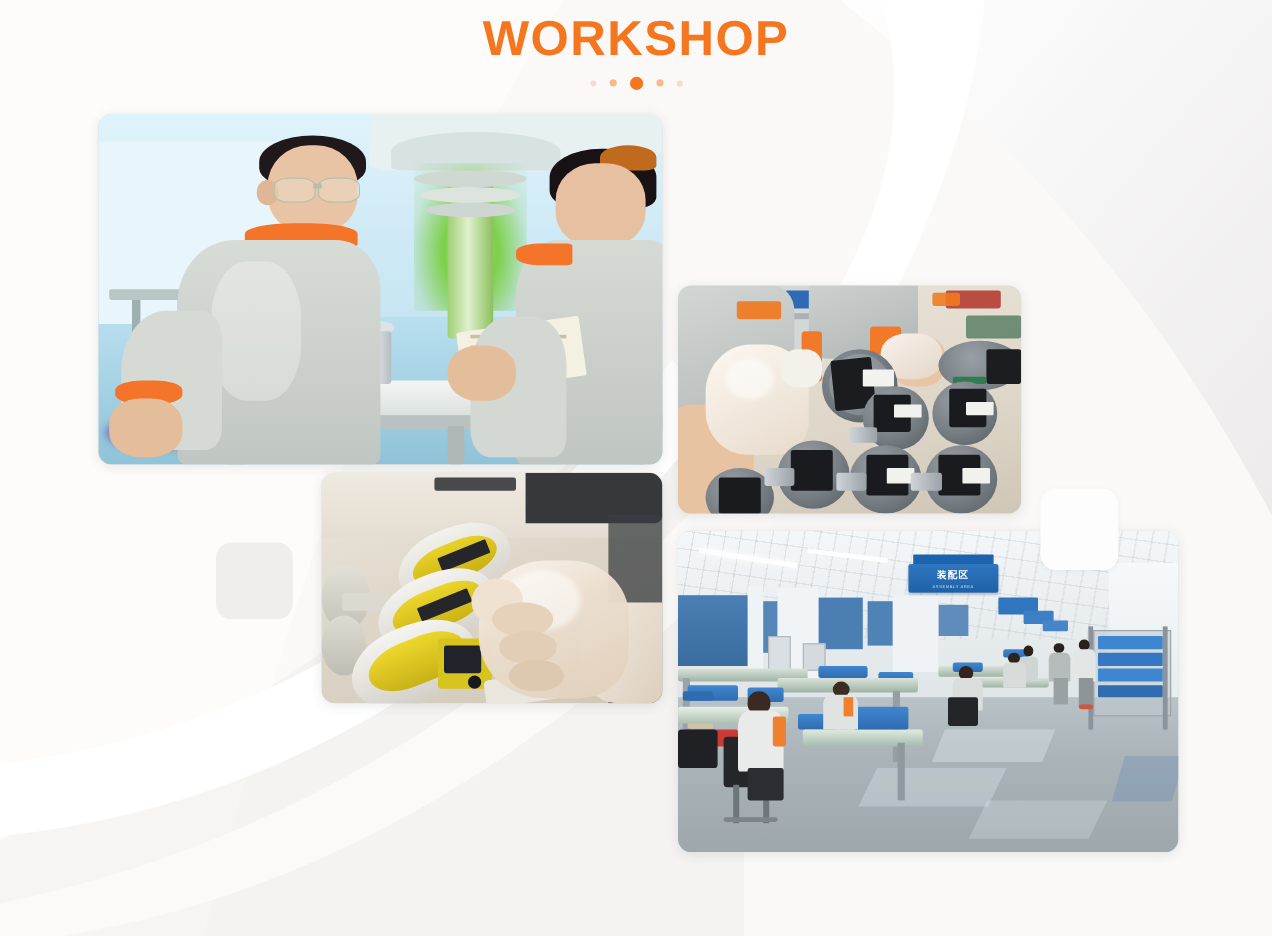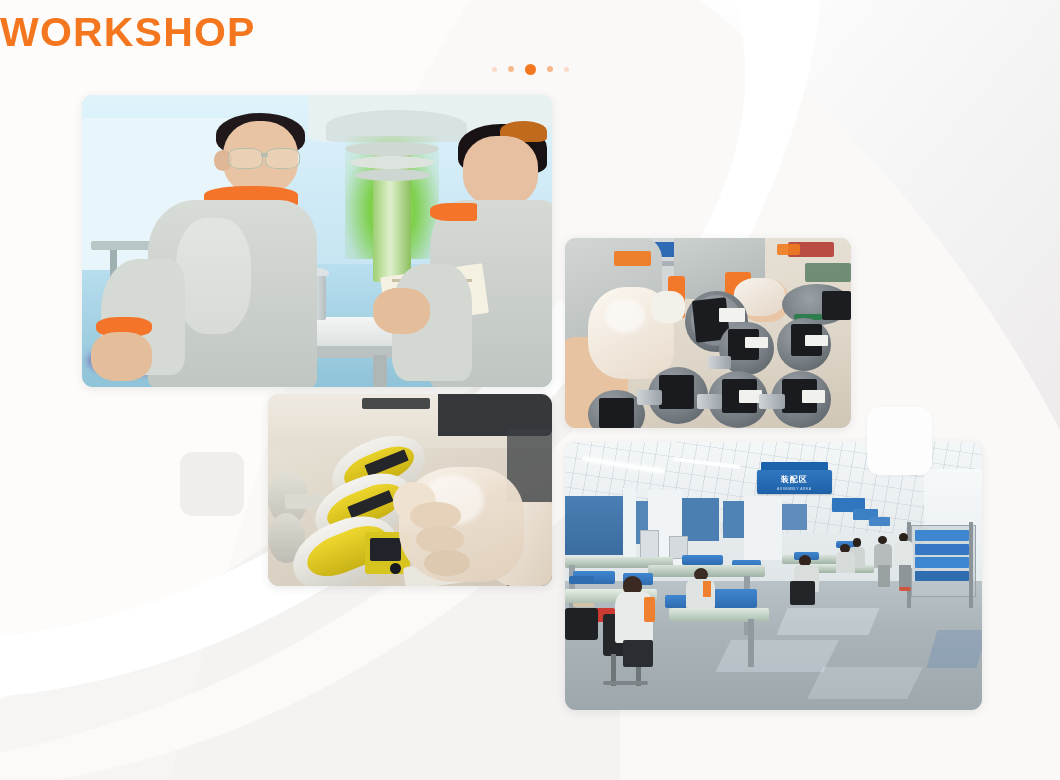--- a/index.html
+++ b/index.html
@@ -27,20 +27,21 @@
     height: 780px;
     pointer-events: none;
   }
 
   
   .heading-block {
     position: absolute;
     left: 0;
     top: 8px;
     width: 1060px;
+    text-align: center;
     z-index: 30;
   }
   .heading-title {
     font-family: "Liberation Sans", sans-serif;
     font-size: 41px;
     font-weight: bold;
     letter-spacing: 1.2px;
     color: #f4771f;
     line-height: 48px;
     margin: 0;

